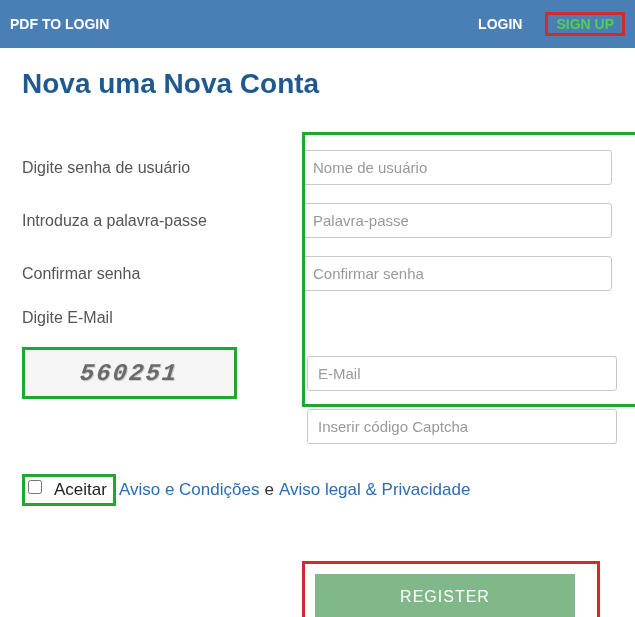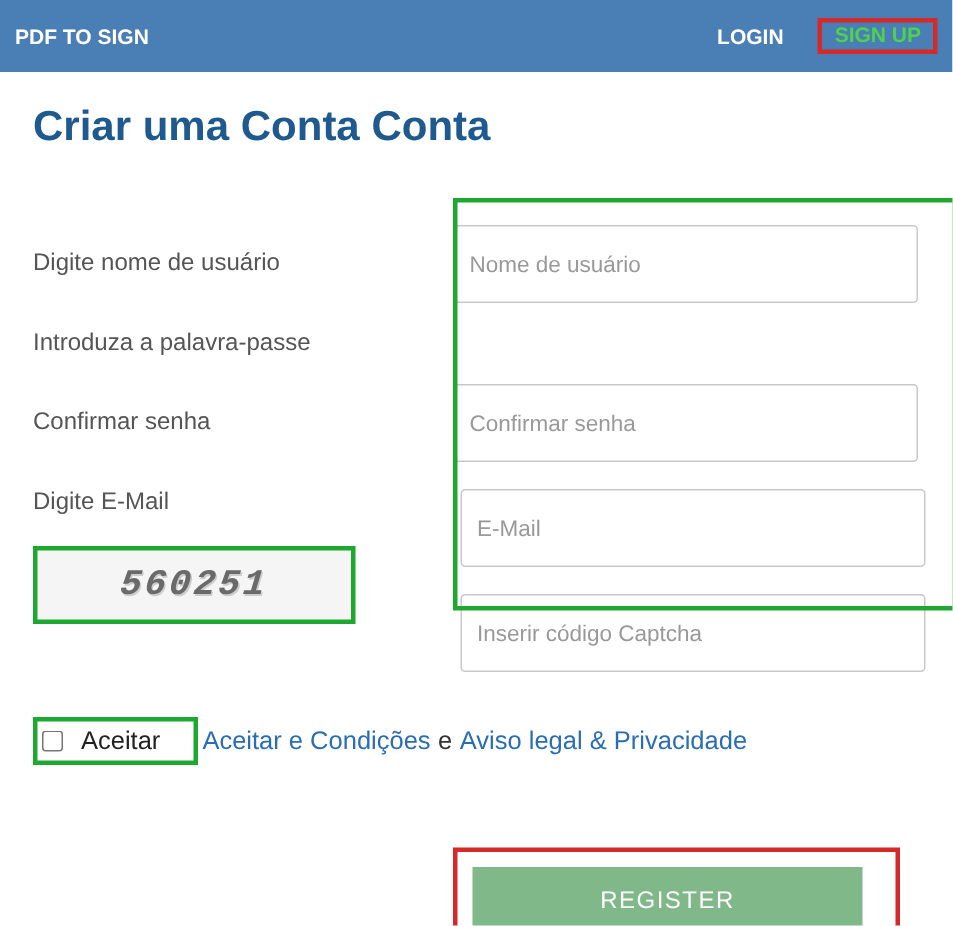--- a/index.html
+++ b/index.html
@@ -53,21 +53,21 @@
   align-items: center;
   margin-bottom: 18px;
 }
 .form-label {
   width: 280px;
   color: #555;
   font-size: 16px;
 }
 .form-input {
   width: 310px;
-  height: 52px;
+  height: 35px;
   border: 1px solid #c8c8c8;
   border-radius: 3px;
   padding: 0 10px;
   font-size: 15px;
   color: #7f1d1d;
 }
 .form-input::placeholder { color: #999; }
 
 .captcha-row { display: flex; align-items: flex-start; margin-bottom: 18px; gap: 28px; }
 .captcha-left { width: 280px; }
@@ -84,33 +84,32 @@
 .captcha-img-text {
   font-family: "Courier New", monospace;
   font-size: 24px;
   font-style: italic;
   font-weight: bold;
   color: #6a6a6a;
   letter-spacing: 2px;
   transform: skewX(-6deg);
   text-shadow: 1px 1px 0 #ccc;
 }
-.captcha-right { display: flex; flex-direction: column; gap: 18px; }
+.captcha-right { display: flex; flex-direction: column; gap: 18px; margin-top: 47px; }
 
 .terms-row {
   display: flex;
   align-items: center;
   margin-top: 30px;
   flex-wrap: wrap;
 }
 .accept-box {
   border: 3px solid #1fa82f;
   display: inline-flex;
-  align-items: center;
-  padding: 3px 22px 3px 3px;
+  padding: 3px 6px 3px 3px;
   margin-right: 3px;
 }
 .accept-box input { margin-right: 12px; width:14px; height:14px; }
 .accept-text { color: #222; font-size: 17px; }
 .terms-link { color: #2a6db5; font-size: 17px; cursor: pointer; text-decoration: none; }
 .sep { color: #333; font-size: 17px; margin: 0 5px; }
 
 .register-wrap {
   margin-top: 55px;
   margin-left: 280px;
@@ -131,43 +130,44 @@
   letter-spacing: 1px;
   cursor: pointer;
   font-family: inherit;
 }
 </style>
 </head>
 <body>
 
 <div class="topbar">
   <div class="left">
-    <a class="nav-link">PDF TO SIGN</a>
+    <a class="nav-link">PDF TO LOGIN</a>
   </div>
   <div class="right">
     <a class="login-link">LOGIN</a>
     <span class="signup-box">
       <a class="signup-link">SIGN UP</a>
     </span>
   </div>
 </div>
 
 <div class="content">
-  <h1 class="page-title">Criar uma Conta Conta</h1>
+  <h1 class="page-title">Nova uma Nova Conta</h1>
 
   <div class="form-area">
     <div class="fields-highlight"></div>
 
     <div class="form-row">
-      <div class="form-label">Digite nome de usuário</div>
+      <div class="form-label">Digite senha de usuário</div>
       <input class="form-input" type="text" placeholder="Nome de usuário" style="">
     </div>
 
     <div class="form-row">
       <div class="form-label">Introduza a palavra-passe</div>
+      <input class="form-input" type="password" placeholder="Palavra-passe" style="">
     </div>
 
     <div class="form-row">
       <div class="form-label">Confirmar senha</div>
       <input class="form-input" type="password" placeholder="Confirmar senha" style="">
     </div>
 
     <div class="captcha-row">
       <div class="captcha-left">
         <div class="email-label">Digite E-Mail</div>
@@ -180,21 +180,21 @@
         <input class="form-input" type="text" placeholder="Inserir código Captcha" style="">
       </div>
     </div>
   </div>
 
   <div class="terms-row">
     <span class="accept-box">
       <input type="checkbox" style="">
       <span class="accept-text">Aceitar</span>
     </span>
-    <a class="terms-link">Aceitar e Condições</a>
+    <a class="terms-link">Aviso e Condições</a>
     <span class="sep">e</span>
     <a class="terms-link">Aviso legal &amp; Privacidade</a>
   </div>
 
   <div class="register-wrap">
     <div class="register-highlight">
       <button class="register-btn">REGISTER</button>
     </div>
   </div>
 </div>

